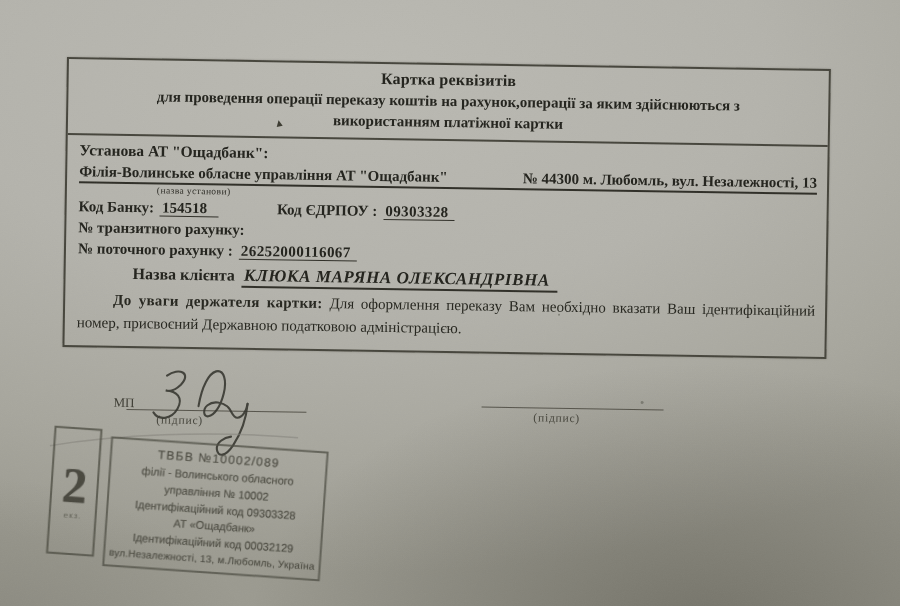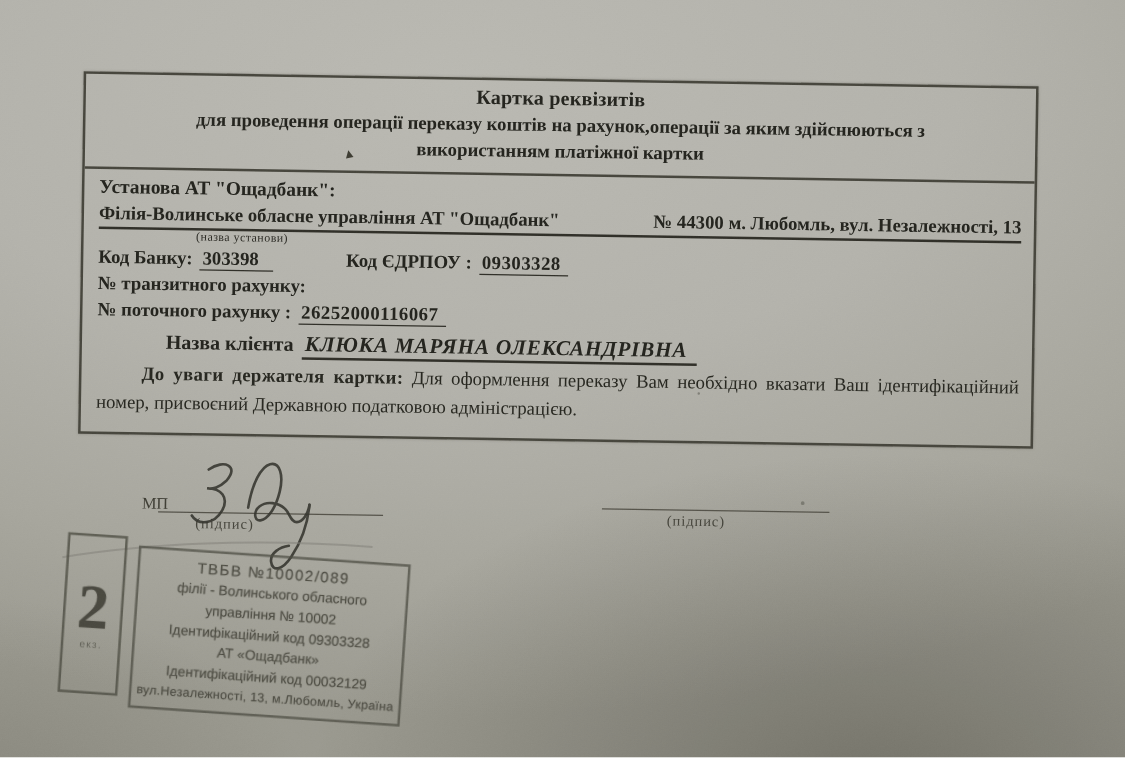--- a/index.html
+++ b/index.html
@@ -143,21 +143,21 @@
       <div class="body-block">
         <div class="row first inst-row">Установа АТ "Ощадбанк":</div>
 
         <div class="row branch-row">
           <span>Філія-Волинське обласне управління АТ "Ощадбанк"</span>
           <span>№ 44300 м. Любомль, вул. Незалежності, 13</span>
         </div>
         <div class="caption-small">(назва установи)</div>
 
         <div class="row">
-          <span>Код Банку:</span><span class="uval">303398</span><span class="gap-left">Код ЄДРПОУ :</span><span class="uval tight">09303328</span>
+          <span>Код Банку:</span><span class="uval">154518</span><span class="gap-left">Код ЄДРПОУ :</span><span class="uval tight">09303328</span>
         </div>
 
         <div class="row">№ транзитного рахунку:</div>
 
         <div class="row">
           <span>№ поточного рахунку :</span><span class="uval tight">26252000116067</span>
         </div>
 
         <div class="row client-row">
           <span>Назва клієнта</span><span class="client-name">КЛЮКА МАРЯНА ОЛЕКСАНДРІВНА</span>

